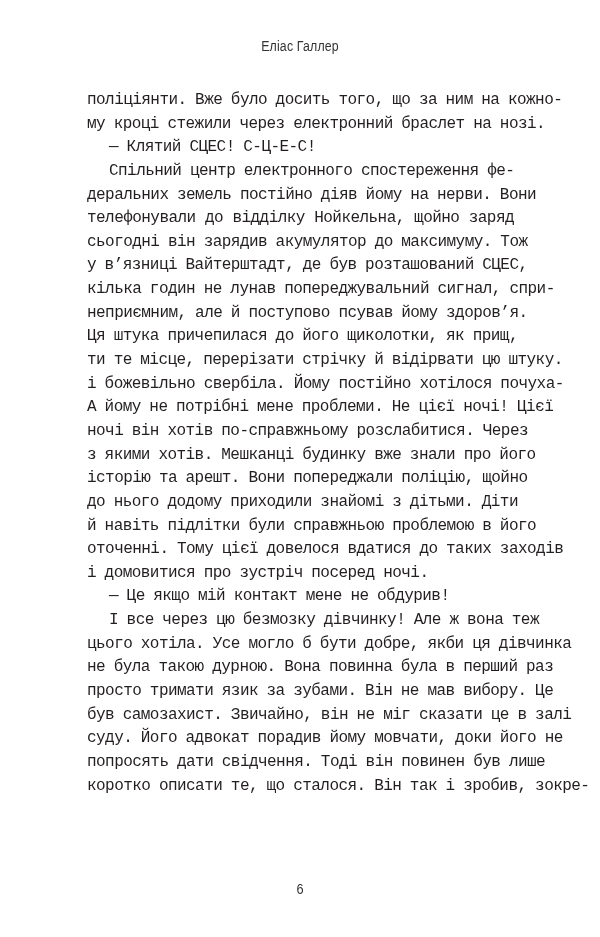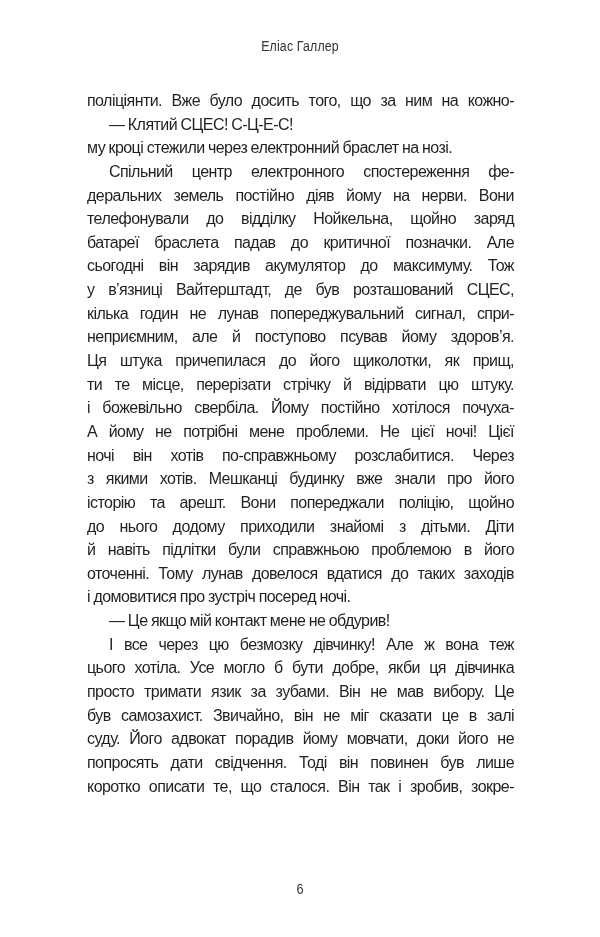--- a/index.html
+++ b/index.html
@@ -24,21 +24,21 @@
       font-size: 14px;
       letter-spacing: 0.2px;
       color: #333;
       transform: scaleX(0.88);
     }
     .text-block {
       position: absolute;
       top: 89px;
       left: 87px;
       width: 427px;
-      font-family: Liberation Sans, sans-serif;
+      font-family: Liberation Mono, monospace;
       font-size: 16px;
       line-height: 23.65px;
       color: #231f20;
     }
     .line {
       display: block;
       white-space: nowrap;
       text-align: justify;
       text-align-last: justify;
       height: 23.65px;
@@ -59,44 +59,44 @@
       transform: scaleX(0.85);
     }
   </style>
 </head>
 <body>
 
 <div class="running-header">Еліас Галлер</div>
 
 <div class="text-block" id="text-block">
     <span class="line">поліціянти. Вже було досить того, що за ним на кожно-</span>
+    <span class="line last">му кроці стежили через електронний браслет на нозі.</span>
     <span class="line indent last">— Клятий СЦЕС! С-Ц-Е-С!</span>
-    <span class="line last">му кроці стежили через електронний браслет на нозі.</span>
     <span class="line indent">Спільний центр електронного спостереження фе-</span>
     <span class="line">деральних земель постійно діяв йому на нерви. Вони</span>
     <span class="line">телефонували до відділку Нойкельна, щойно заряд</span>
-    <span class="line">батареї браслета падав до критичної позначки. Але</span>
     <span class="line">сьогодні він зарядив акумулятор до максимуму. Тож</span>
     <span class="line">у в’язниці Вайтерштадт, де був розташований СЦЕС,</span>
     <span class="line">кілька годин не лунав попереджувальний сигнал, спри-</span>
     <span class="line">неприємним, але й поступово псував йому здоров’я.</span>
     <span class="line">Ця штука причепилася до його щиколотки, як прищ,</span>
     <span class="line">ти те місце, перерізати стрічку й відірвати цю штуку.</span>
     <span class="line">і божевільно свербіла. Йому постійно хотілося почуха-</span>
     <span class="line">А йому не потрібні мене проблеми. Не цієї ночі! Цієї</span>
     <span class="line">ночі він хотів по-справжньому розслабитися. Через</span>
     <span class="line">з якими хотів. Мешканці будинку вже знали про його</span>
     <span class="line">історію та арешт. Вони попереджали поліцію, щойно</span>
     <span class="line">до нього додому приходили знайомі з дітьми. Діти</span>
     <span class="line">й навіть підлітки були справжньою проблемою в його</span>
-    <span class="line">оточенні. Тому лунав довелося вдатися до таких заходів</span>
+    <span class="line">оточенні. Тому цієї довелося вдатися до таких заходів</span>
     <span class="line last">і домовитися про зустріч посеред ночі.</span>
     <span class="line indent last">— Це якщо мій контакт мене не обдурив!</span>
     <span class="line indent">І все через цю безмозку дівчинку! Але ж вона теж</span>
     <span class="line">цього хотіла. Усе могло б бути добре, якби ця дівчинка</span>
+    <span class="line">не була такою дурною. Вона повинна була в перший раз</span>
     <span class="line">просто тримати язик за зубами. Він не мав вибору. Це</span>
     <span class="line">був самозахист. Звичайно, він не міг сказати це в залі</span>
     <span class="line">суду. Його адвокат порадив йому мовчати, доки його не</span>
     <span class="line">попросять дати свідчення. Тоді він повинен був лише</span>
     <span class="line">коротко описати те, що сталося. Він так і зробив, зокре-</span>
   </div>
 
 <div class="page-number">6</div>
 
 </body></html>

